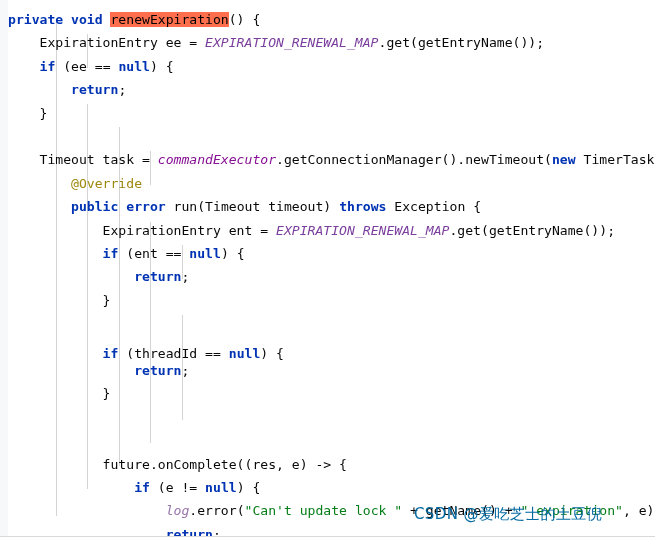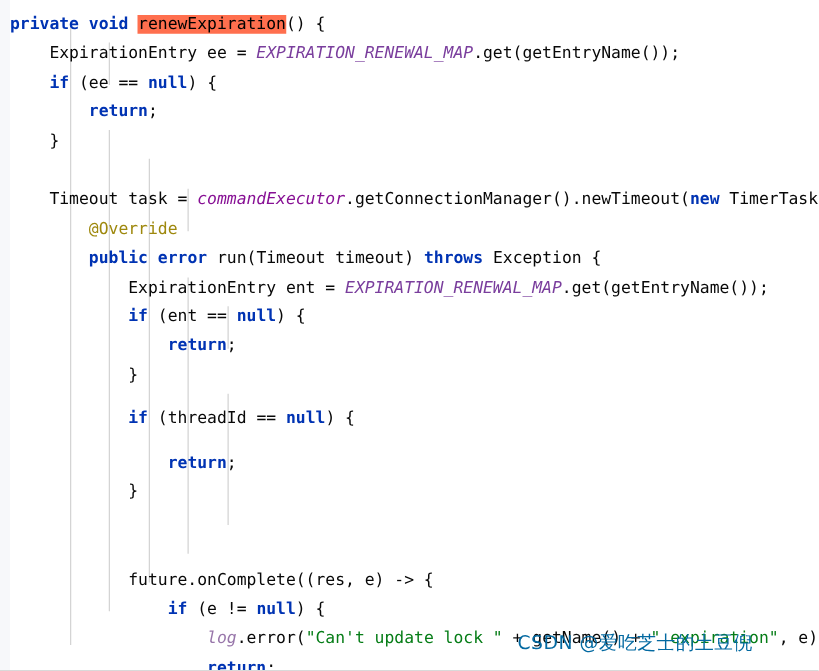--- a/index.html
+++ b/index.html
@@ -94,21 +94,21 @@
       <div class="line" style="top: 78.2px;"><span class="txt"><span class="plain">        </span><span class="kw">return</span><span class="plain">;</span></span></div>
       <div class="line" style="top: 101.6px;"><span class="txt"><span class="plain">    }</span></span></div>
       <div class="line" style="top: 125px;"><span class="txt"></span></div>
       <div class="line" style="top: 148.4px;"><span class="txt"><span class="plain">    Timeout task = </span><span class="field">commandExecutor</span><span class="plain">.getConnectionManager().newTimeout(</span><span class="kw">new</span><span class="plain"> TimerTask() {</span></span></div>
       <div class="line" style="top: 171.8px;"><span class="txt"><span class="anno">        @Override</span></span></div>
       <div class="line" style="top: 195.2px;"><span class="txt"><span class="plain">        </span><span class="kw">public</span><span class="plain"> </span><span class="kw">error</span><span class="plain"> run(Timeout timeout) </span><span class="kw">throws</span><span class="plain"> Exception {</span></span></div>
       <div class="line" style="top: 218.6px;"><span class="txt"><span class="plain">            ExpirationEntry ent = </span><span class="static">EXPIRATION_RENEWAL_MAP</span><span class="plain">.get(getEntryName());</span></span></div>
       <div class="line" style="top: 242px;"><span class="txt"><span class="plain">            </span><span class="kw">if</span><span class="plain"> (ent == </span><span class="kw">null</span><span class="plain">) {</span></span></div>
       <div class="line" style="top: 265.4px;"><span class="txt"><span class="plain">                </span><span class="kw">return</span><span class="plain">;</span></span></div>
       <div class="line" style="top: 288.8px;"><span class="txt"><span class="plain">            }</span></span></div>
-      <div class="line" style="top: 323px;"><span class="txt"><span class="plain">            </span><span class="kw">if</span><span class="plain"> (threadId == </span><span class="kw">null</span><span class="plain">) {</span></span></div>
+      <div class="line" style="top: 342px;"><span class="txt"><span class="plain">            </span><span class="kw">if</span><span class="plain"> (threadId == </span><span class="kw">null</span><span class="plain">) {</span></span></div>
       <div class="line" style="top: 359px;"><span class="txt"><span class="plain">                </span><span class="kw">return</span><span class="plain">;</span></span></div>
       <div class="line" style="top: 382.4px;"><span class="txt"><span class="plain">            }</span></span></div>
       <div class="line" style="top: 405.8px;"><span class="txt"></span></div>
       <div class="line" style="top: 452.6px;"><span class="txt"><span class="plain">            future.onComplete((res, e) -&gt; {</span></span></div>
       <div class="line" style="top: 476px;"><span class="txt"><span class="plain">                </span><span class="kw">if</span><span class="plain"> (e != </span><span class="kw">null</span><span class="plain">) {</span></span></div>
       <div class="line" style="top: 499.4px;"><span class="txt"><span class="plain">                    </span><span class="staticf">log</span><span class="plain">.error(</span><span class="str">"Can't update lock "</span><span class="plain"> + getName() + </span><span class="str">" expiration"</span><span class="plain">, e);</span></span></div>
       <div class="line" style="top: 522.8px;"><span class="txt"><span class="plain">                    </span><span class="kw">return</span><span class="plain">;</span></span></div>
     </div>
 
   <div class="watermark" style="left:414px; top:505px;">CSDN @爱吃芝士的土豆倪</div>

